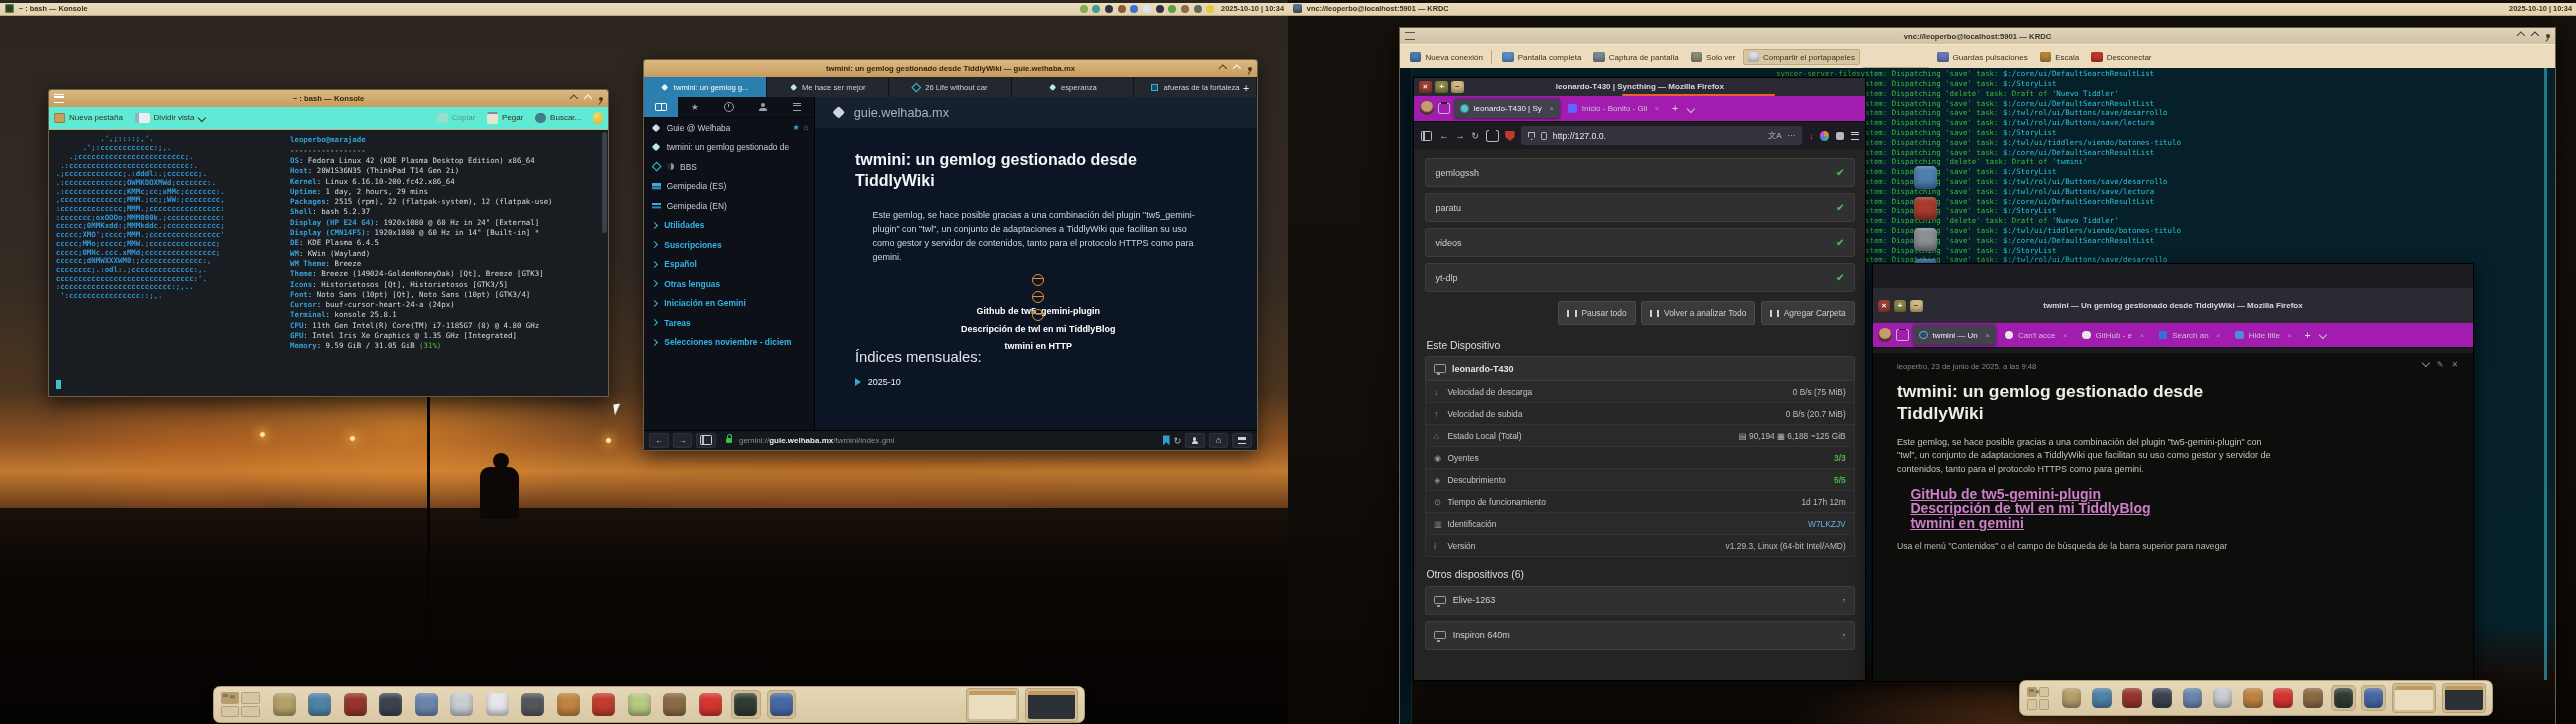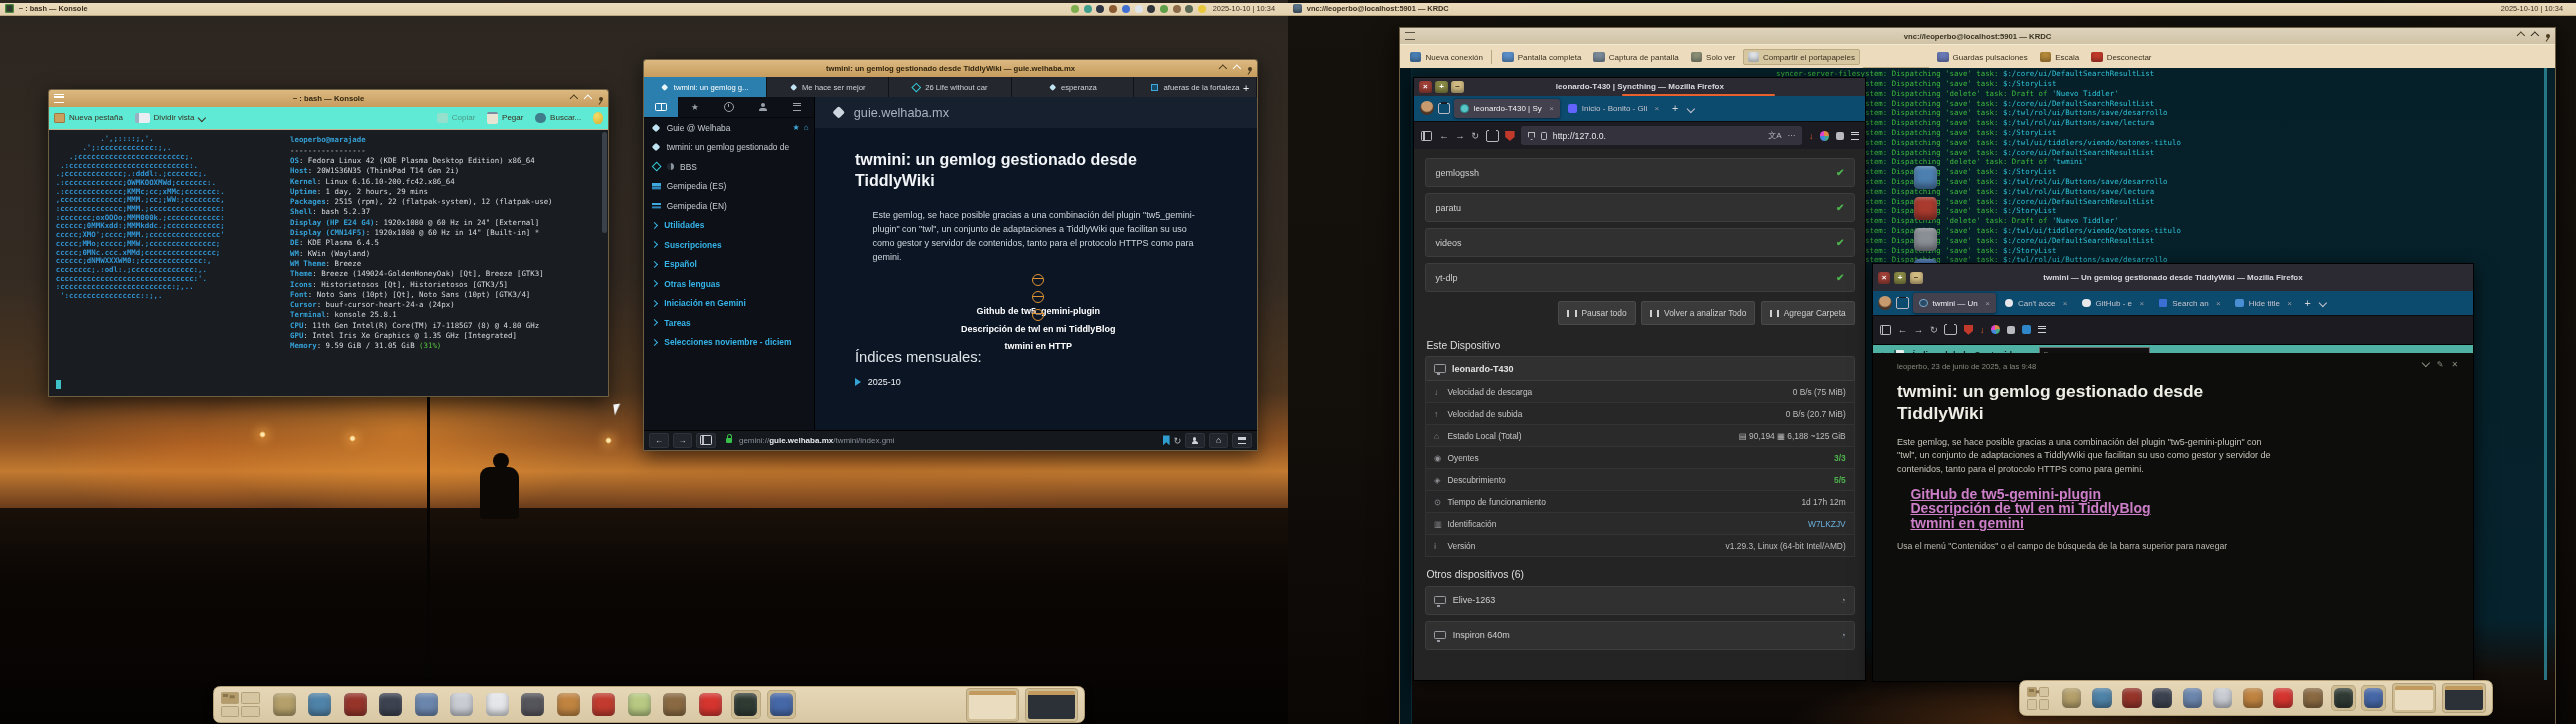--- a/index.html
+++ b/index.html
@@ -25,21 +25,21 @@
   
   .panel{top:2.7px;width:1288px;height:12px;background:linear-gradient(180deg,#ecdcbd,#e2d0ae);
     border-bottom:0.7px solid #b7a67f;display:flex;align-items:center;color:#3a3020;font-size:7.4px;z-index:40;}
   .panel .app-ic{width:8.7px;height:8.7px;border-radius:2px;margin:0 4.7px 0 5.4px;flex:0 0 8.7px;}
   .p-title{font-weight:bold;white-space:nowrap;}
   .p-menu{display:flex;gap:10px;margin-left:349px;}
   .p-menu span{cursor:default;}
   .p-spacer{flex:1;}
   .tray{display:flex;gap:4.7px;align-items:center;margin-right:6.7px;}
   .tray i{width:8px;height:8px;border-radius:50%;display:block;}
-  .p-clock{font-weight:normal;margin-right:13px;white-space:nowrap;}
+  .p-clock{font-weight:bold;margin-right:4px;white-space:nowrap;}
   
   .kwin{box-shadow:0 5.4px 20px rgba(0,0,0,.6);border:0.7px solid #6e5f43;border-radius:2.7px 2.7px 0 0;z-index:10;}
   .ktitle{height:17px;background:linear-gradient(180deg,#dcb981,#c79c5e);border-radius:2px 2px 0 0;
     display:flex;align-items:center;color:#32260f;font-size:7.7px;font-weight:bold;position:relative;}
   .ktitle .ham{width:9.4px;height:6.7px;margin-left:5.4px;border-top:1.3px solid #fff;border-bottom:1.3px solid #fff;position:relative;}
   .ktitle .ham::after{content:"";position:absolute;left:0;right:0;top:1.3px;height:1.3px;background:#fff;}
   .ktitle .t{position:absolute;left:0;right:0;text-align:center;}
   .wbtns{position:absolute;right:5.4px;top:0;height:100%;display:flex;gap:8px;align-items:center;}
   .chev{width:4.7px;height:4.7px;border-right:1.3px solid #4a3a1c;border-bottom:1.3px solid #4a3a1c;display:inline-block;}
   .chev.up{transform:rotate(-135deg);}
@@ -172,21 +172,21 @@
   #ff-sync{left:13.4px;top:8.7px;width:451px;height:602px;}
   #ff-tw{left:472px;top:195px;width:600px;height:417px;}
   .ff-title{height:18px;background:#2b2a33;display:flex;align-items:center;position:relative;color:#d8d8de;font-size:8px;font-weight:bold;}
   .ff-title .t{position:absolute;left:0;right:0;text-align:center;white-space:nowrap;overflow:hidden;}
   .cbtns{display:flex;gap:3.4px;margin-left:4.7px;z-index:2;}
   .cbtn{width:12.7px;height:12px;border-radius:2.7px;display:flex;align-items:center;justify-content:center;color:#fff;font-size:8px;font-weight:bold;box-shadow:inset 0 -2.7px 4px rgba(0,0,0,.35);}
   .cbtn.x{background:#9e4038;} .cbtn.x::after{content:"×";}
   .cbtn.p{background:#8a8a46;} .cbtn.p::after{content:"+";}
   .cbtn.m{background:#d2bc84;color:#4a3a1c;} .cbtn.m::after{content:"−";}
   .ff-accent{position:absolute;bottom:0;left:46%;width:34%;height:2px;background:#e8602c;border-radius:1.3px;}
-  .ff-tabs{height:25.5px;background:#0c4a6e;display:flex;align-items:center;gap:4px;padding:0 5.4px;border-bottom:0.7px solid #0c0c0e;}
+  .ff-tabs{height:25.5px;background:#a21caf;display:flex;align-items:center;gap:4px;padding:0 5.4px;border-bottom:0.7px solid #0c0c0e;}
   .avatar{width:14px;height:14px;border-radius:50%;background:radial-gradient(circle at 50% 35%,#c79b6e 0 45%,#4a3426 60%);flex:0 0 14px;}
   .boxic{width:10.7px;height:9.4px;border:1.3px solid #b9b9c0;border-radius:2px;position:relative;flex:0 0 10.7px;}
   .boxic::after{content:"";position:absolute;left:2px;top:-1.3px;right:2px;height:1.3px;background:#1c1b22;}
   .ff-tab{display:flex;align-items:center;gap:4.7px;height:19.5px;padding:0 6px;border-radius:2.7px;color:#c5c5cd;font-size:8px;white-space:nowrap;overflow:hidden;max-width:141px;}
   .ff-tab.active{background:#42414d;color:#f2f2f6;box-shadow:0 0.7px 2.7px rgba(0,0,0,.5);}
   .ff-x{margin-left:2.7px;color:#9a9aa2;} .ff-x::after{content:"×";}
   .ff-plus{color:#d4d4da;font-size:10.7px;padding:0 2.7px;} .ff-plus::after{content:"+";}
   .ff-chev{width:4.7px;height:4.7px;border-right:1.3px solid #c5c5cd;border-bottom:1.3px solid #c5c5cd;transform:rotate(45deg);margin:0 2.7px;}
   .ic-syncthing{width:8.7px;height:8.7px;border-radius:50%;background:#58c5c7;border:1.3px solid #2a8d90;box-sizing:border-box;flex:0 0 8.7px;}
   .ic-mastodon{width:8.7px;height:8.7px;border-radius:2px;background:#6364ff;flex:0 0 8.7px;}
@@ -907,21 +907,21 @@
               <div class="syn-dev">
                 <span class="compg"></span>
                 <span>Inspiron 640m</span>
                 <span class="dev-state"></span>
               </div>
             </div>
         </div>
       </div>
 
       <div class="abs ffwin" id="ff-tw">
-        <div class="ff-title" style="height:27px;">
+        <div class="ff-title" style="height:35px;margin-top:24px;">
           <span class="t">twmini — Un gemlog gestionado desde TiddlyWiki — Mozilla Firefox</span>
           <span class="cbtns">
             <span class="cbtn x"></span>
             <span class="cbtn p"></span>
             <span class="cbtn m"></span>
           </span>
         </div>
         <div class="ff-tabs" style="height:24px;">
           <span class="avatar"></span>
           <span class="boxic"></span>

